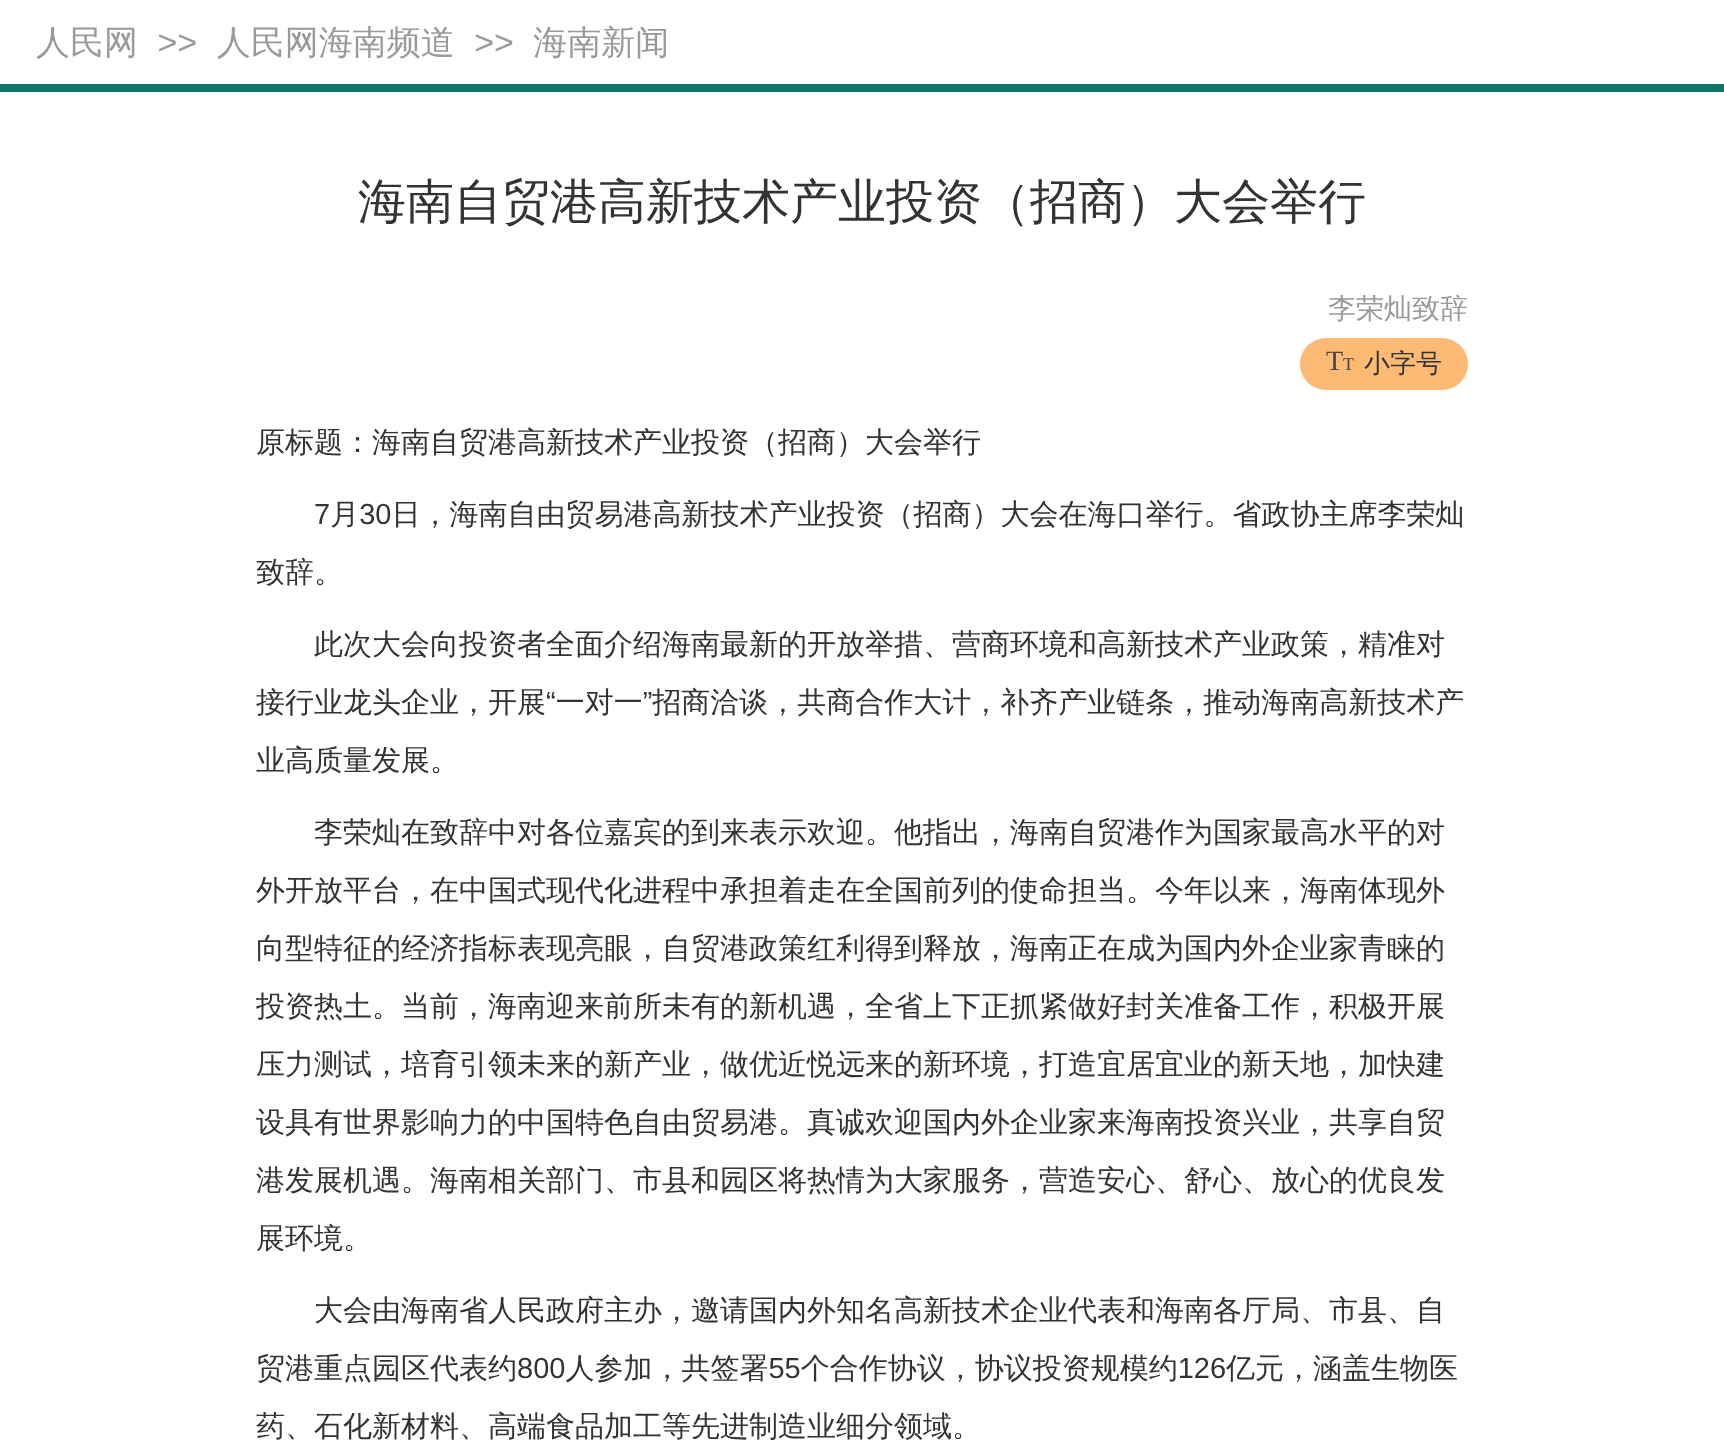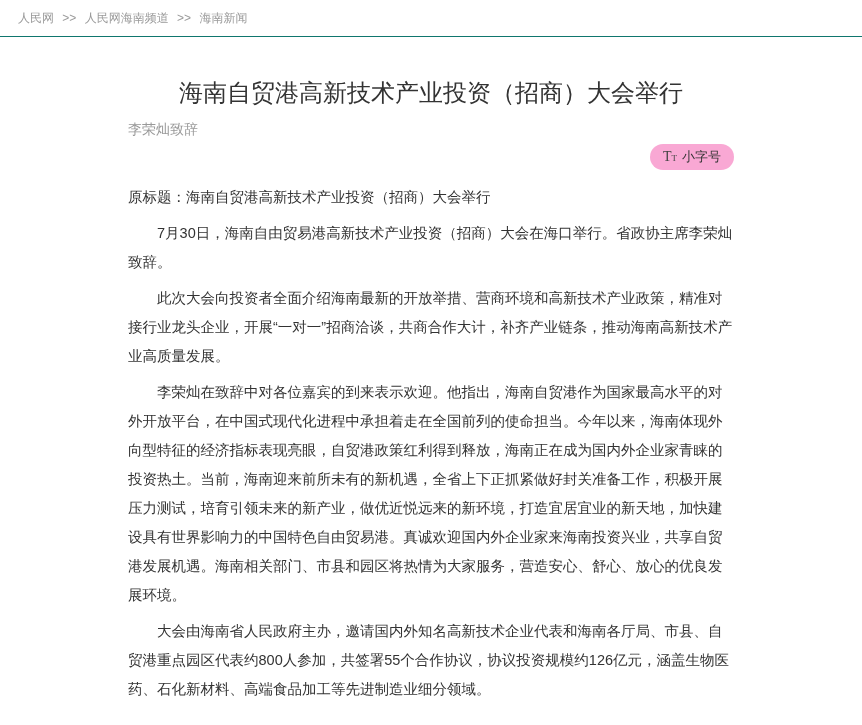--- a/index.html
+++ b/index.html
@@ -7,23 +7,23 @@
   body {
     width: 862px;
     min-height: 725px;
     background: #ffffff;
     font-family: "Liberation Sans", "DejaVu Sans", sans-serif;
     color: #333;
   }
   
   .breadcrumb-bar {
     padding: 10px 18px 9px;
-    font-size: 12px;
+    font-size: 17px;
     color: #9a9a9a;
-    border-bottom: 1px solid #0f766e;
+    border-bottom: 4px solid #0f766e;
     white-space: nowrap;
   }
   .breadcrumb-bar a {
     color: #9a9a9a;
     text-decoration: none;
     cursor: pointer;
   }
   .breadcrumb-bar .sep {
     margin: 0 5px;
     color: #9a9a9a;
@@ -35,43 +35,43 @@
   }
   h1.title {
     margin: 40px 0 0;
     text-align: center;
     font-size: 24px;
     font-weight: 500;
     color: #333;
     line-height: 1.35;
   }
   .subtitle {
-    margin-top: 12px;
-    text-align: left;
+    margin-top: 28px;
+    text-align: right;
     font-size: 14px;
     color: #999;
   }
   .meta {
     margin-top: 23px;
     text-align: center;
     font-size: 13px;
     color: #666;
   }
   .meta .meta-sep { margin: 0 6px; color: #999; }
   .toolbar {
     display: flex;
     justify-content: flex-end;
     margin-top: 5px;
     height: 26px;
   }
   .font-size-pill {
     display: inline-flex;
     align-items: center;
     gap: 5px;
-    background: #f9a8d4;
+    background: #fdba74;
     border: none;
     border-radius: 13px;
     padding: 3px 13px 4px;
     font-size: 13px;
     color: #333;
     cursor: pointer;
     font-family: inherit;
   }
   .tt-icon {
     font-family: "Liberation Serif", "DejaVu Serif", serif;

